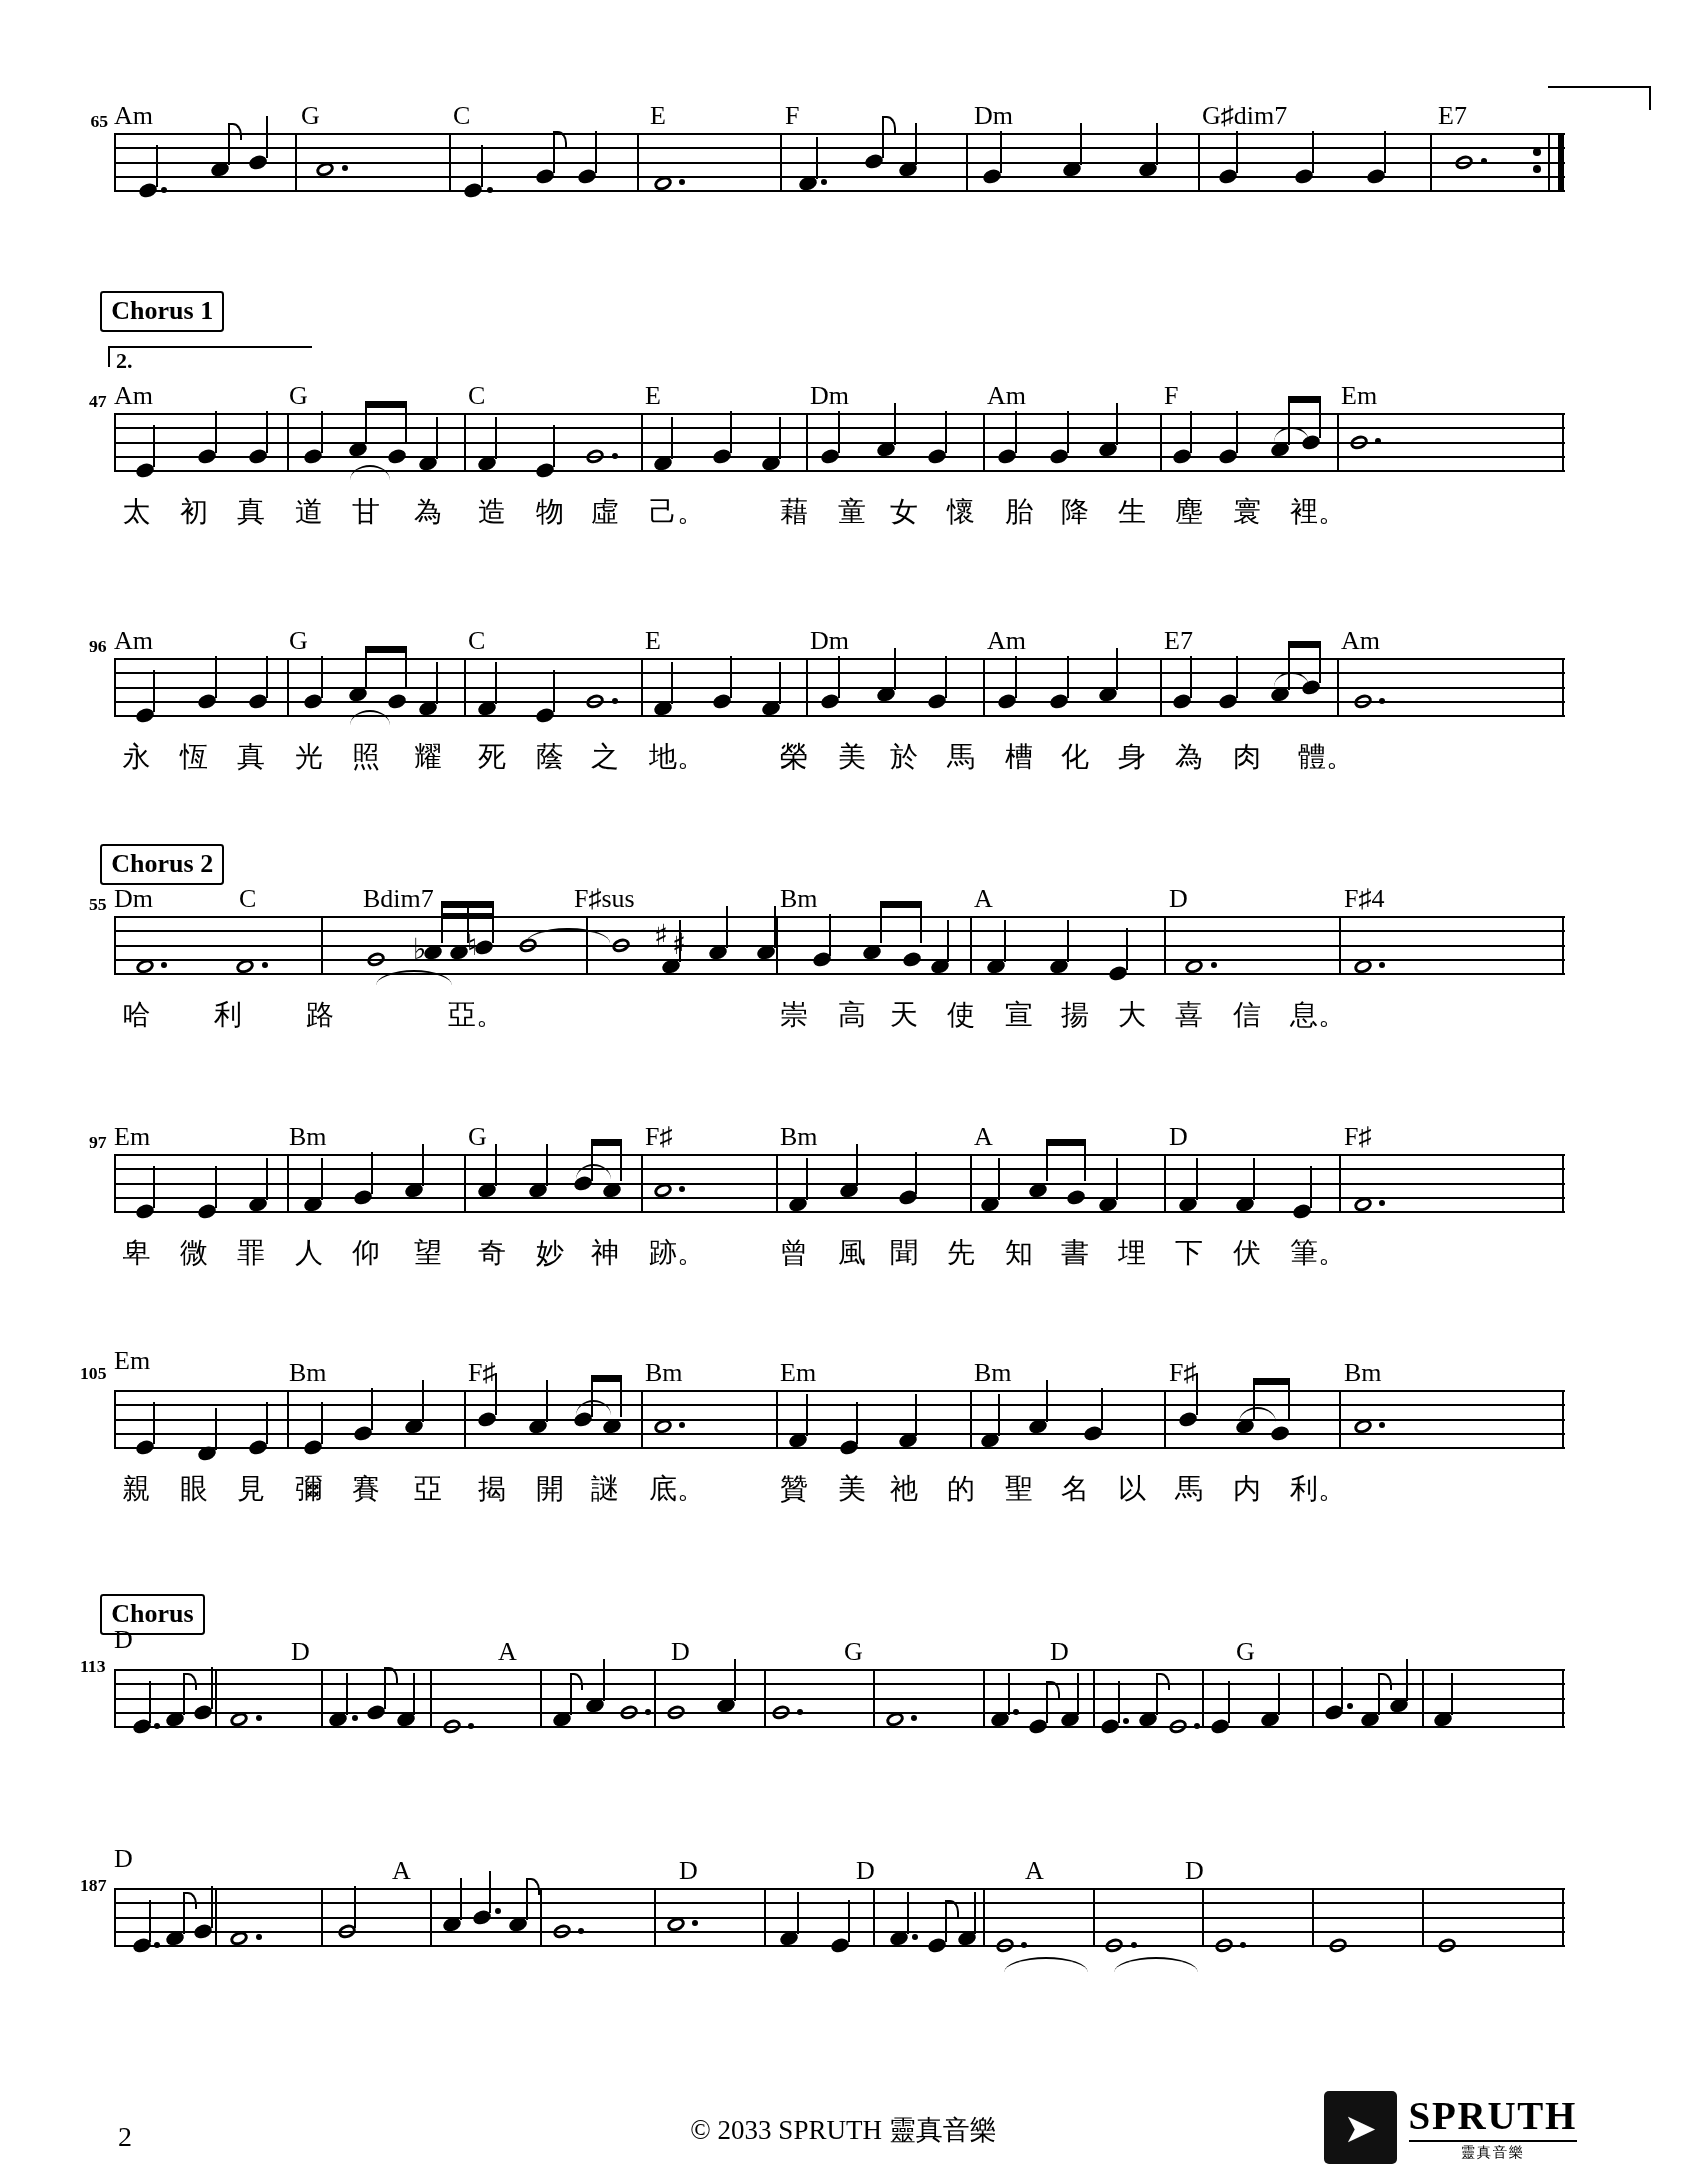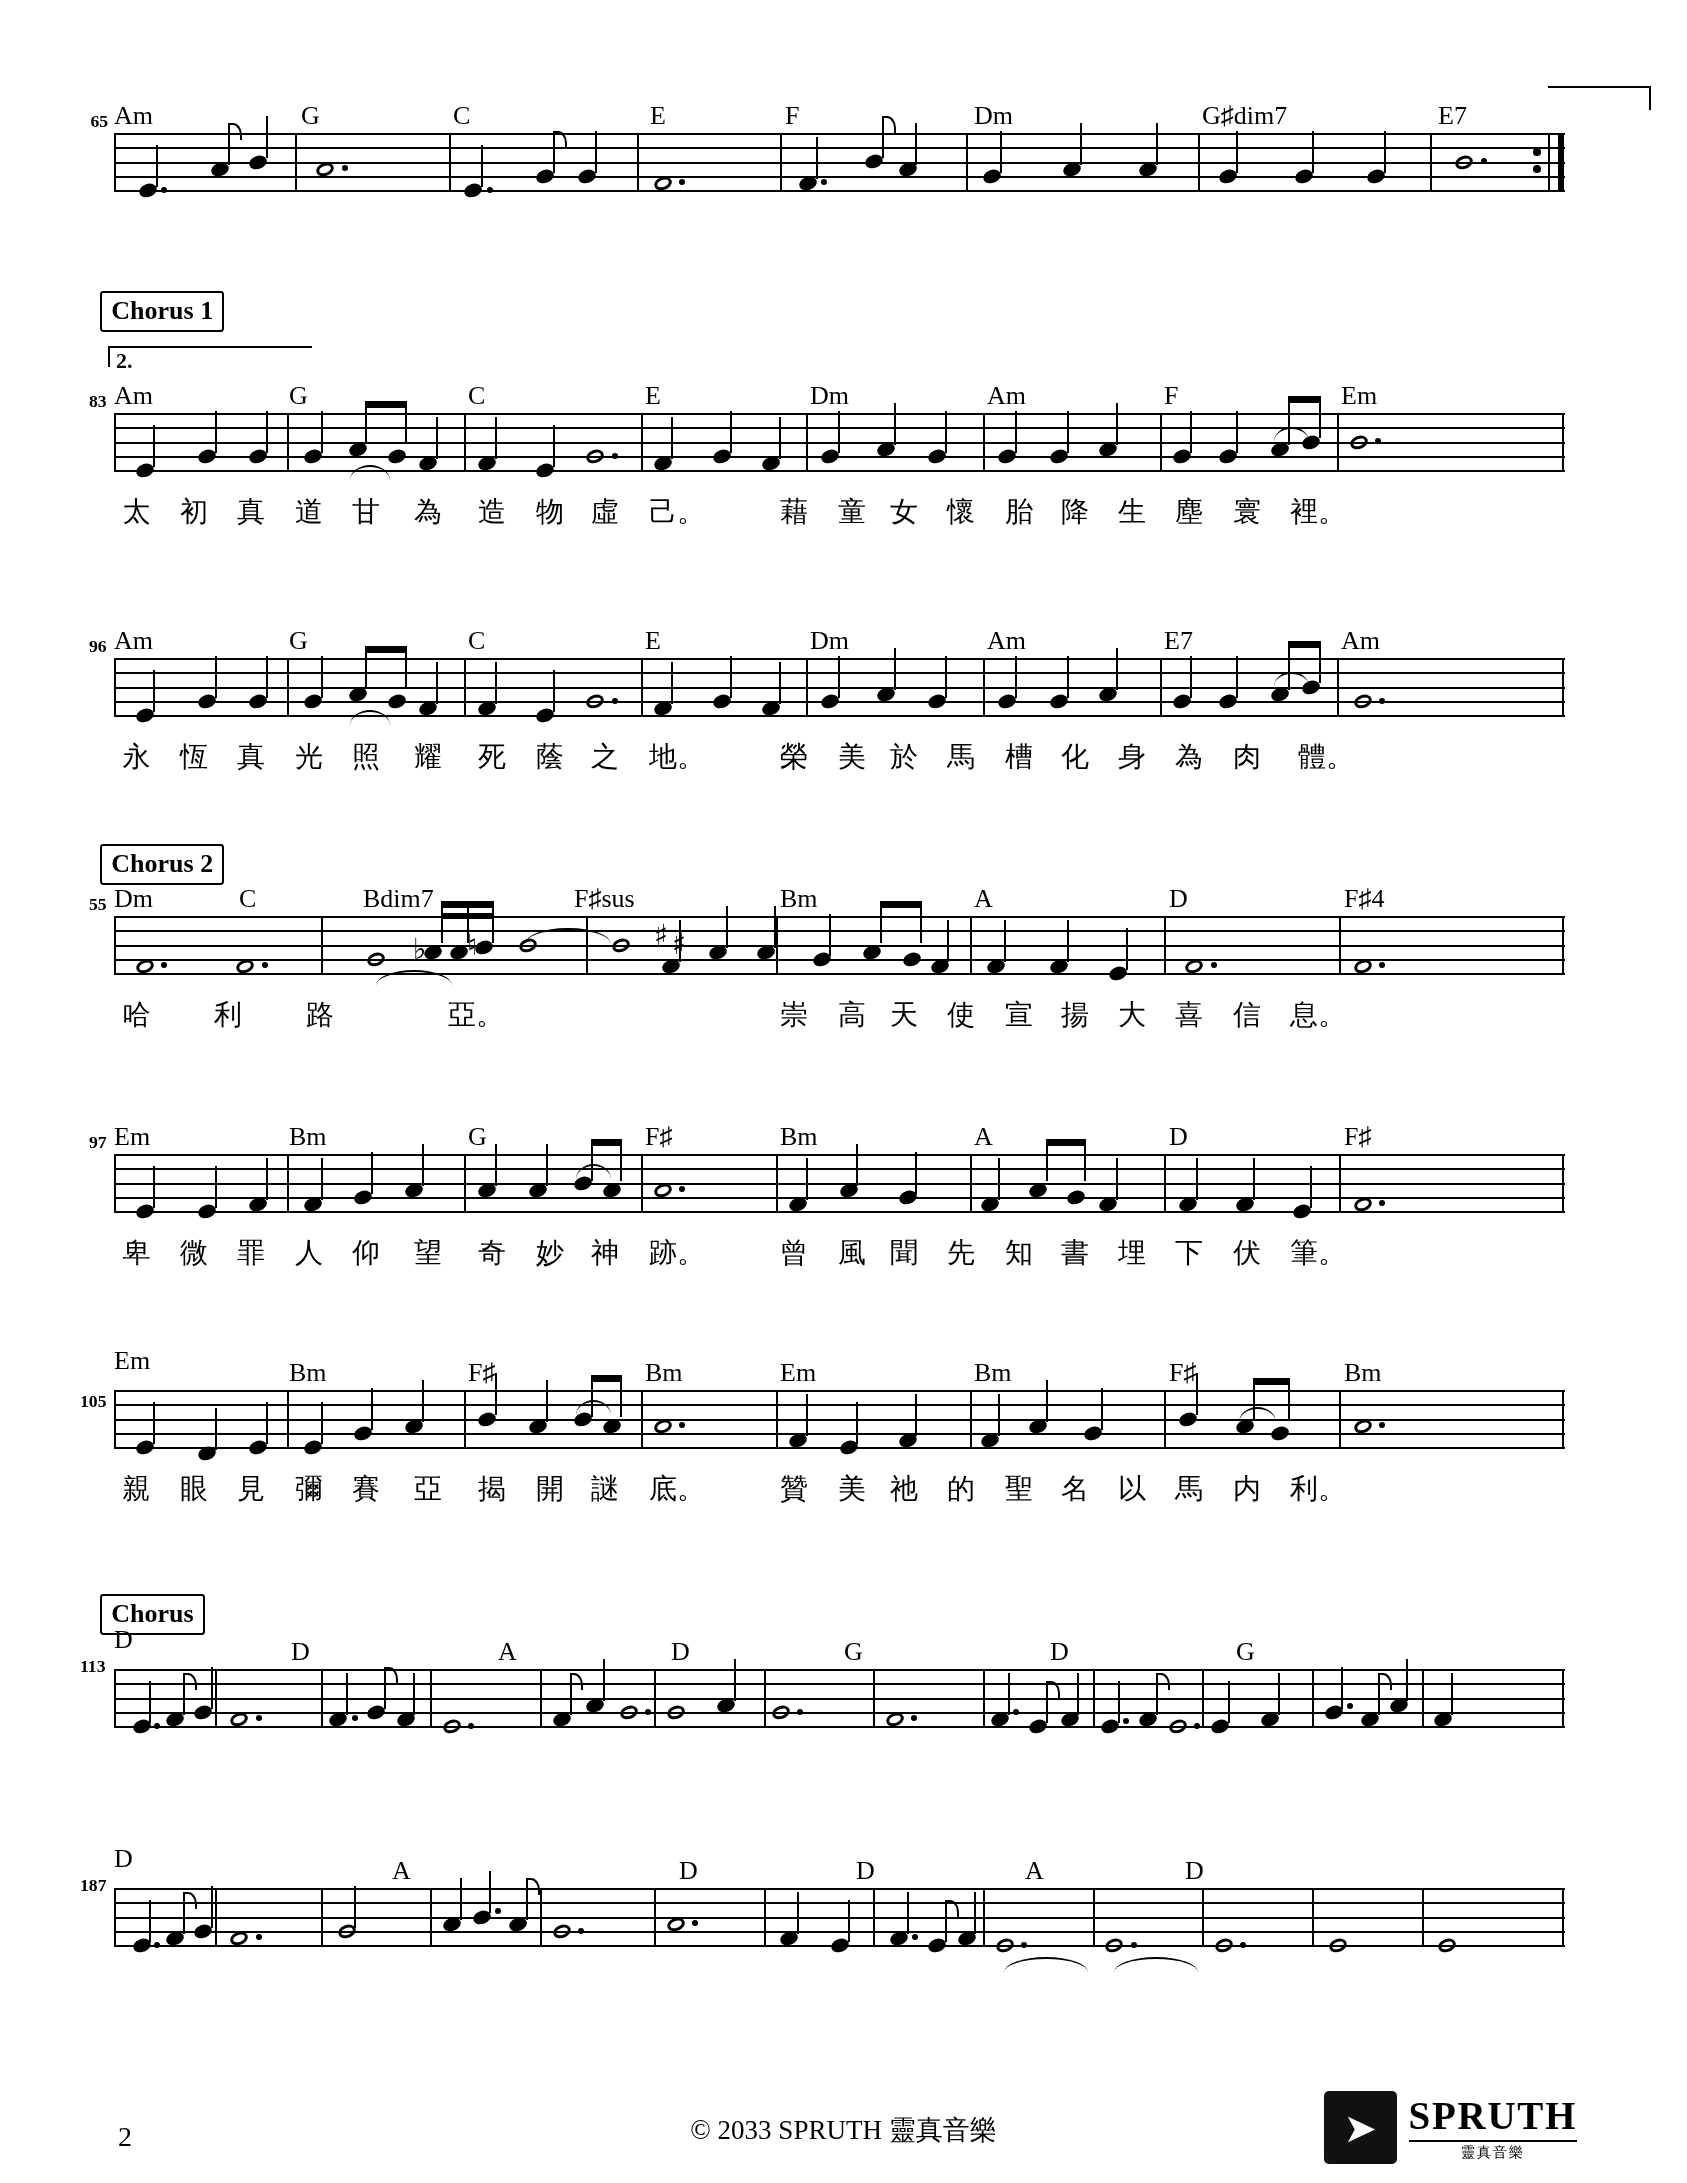--- a/index.html
+++ b/index.html
@@ -331,21 +331,21 @@
       <div class="dot" style="left:1367px; top:25px;"></div>
     </div>
   </div>
 
   <div class="sectionlabel" style="left:100px; top:291px;">Chorus 1</div>
   <div class="repeatbracket" style="left:108px; top:346px; width:202px;"></div>
   <span class="repeatnum" style="position:absolute; left:116px; top:348px;">2.</span>
 
   <div class="system" style="top:381px;">
     <div class="chordrow">
-      <span class="measnum" style="left:-25px; top:10px;">83</span>
+      <span class="measnum" style="left:-25px; top:10px;">47</span>
       <span class="chord" style="left:0px;">Am</span>
       <span class="chord" style="left:175px;">G</span>
       <span class="chord" style="left:354px;">C</span>
       <span class="chord" style="left:531px;">E</span>
       <span class="chord" style="left:696px;">Dm</span>
       <span class="chord" style="left:873px;">Am</span>
       <span class="chord" style="left:1050px;">F</span>
       <span class="chord" style="left:1227px;">Em</span>
     </div>
     <div class="staff">
@@ -762,21 +762,21 @@
       <span class="lyr" style="left:947px;">書</span>
       <span class="lyr" style="left:1004px;">埋</span>
       <span class="lyr" style="left:1061px;">下</span>
       <span class="lyr" style="left:1119px;">伏</span>
       <span class="lyr" style="left:1176px;">筆。</span>
     </div>
   </div>
 
   <div class="system" style="top:1358px;">
     <div class="chordrow">
-      <span class="measnum" style="left:-34px; top:33px;">105</span>
+      <span class="measnum" style="left:-34px; top:5px;">105</span>
       <span class="chord" style="left:0px; top:-11.8px;">Em</span>
       <span class="chord" style="left:175px;">Bm</span>
       <span class="chord" style="left:354px;">F♯</span>
       <span class="chord" style="left:531px;">Bm</span>
       <span class="chord" style="left:666px;">Em</span>
       <span class="chord" style="left:860px;">Bm</span>
       <span class="chord" style="left:1055px;">F♯</span>
       <span class="chord" style="left:1230px;">Bm</span>
     </div>
     <div class="staff">

